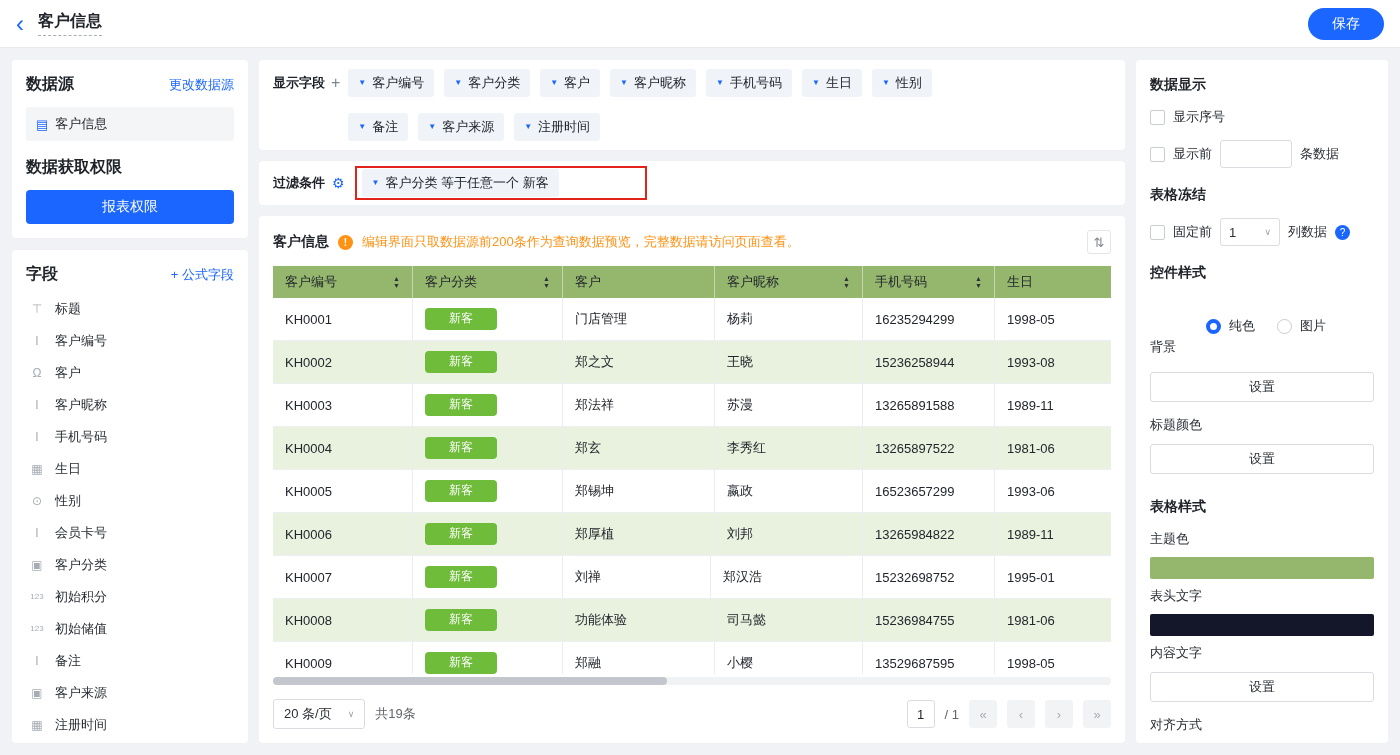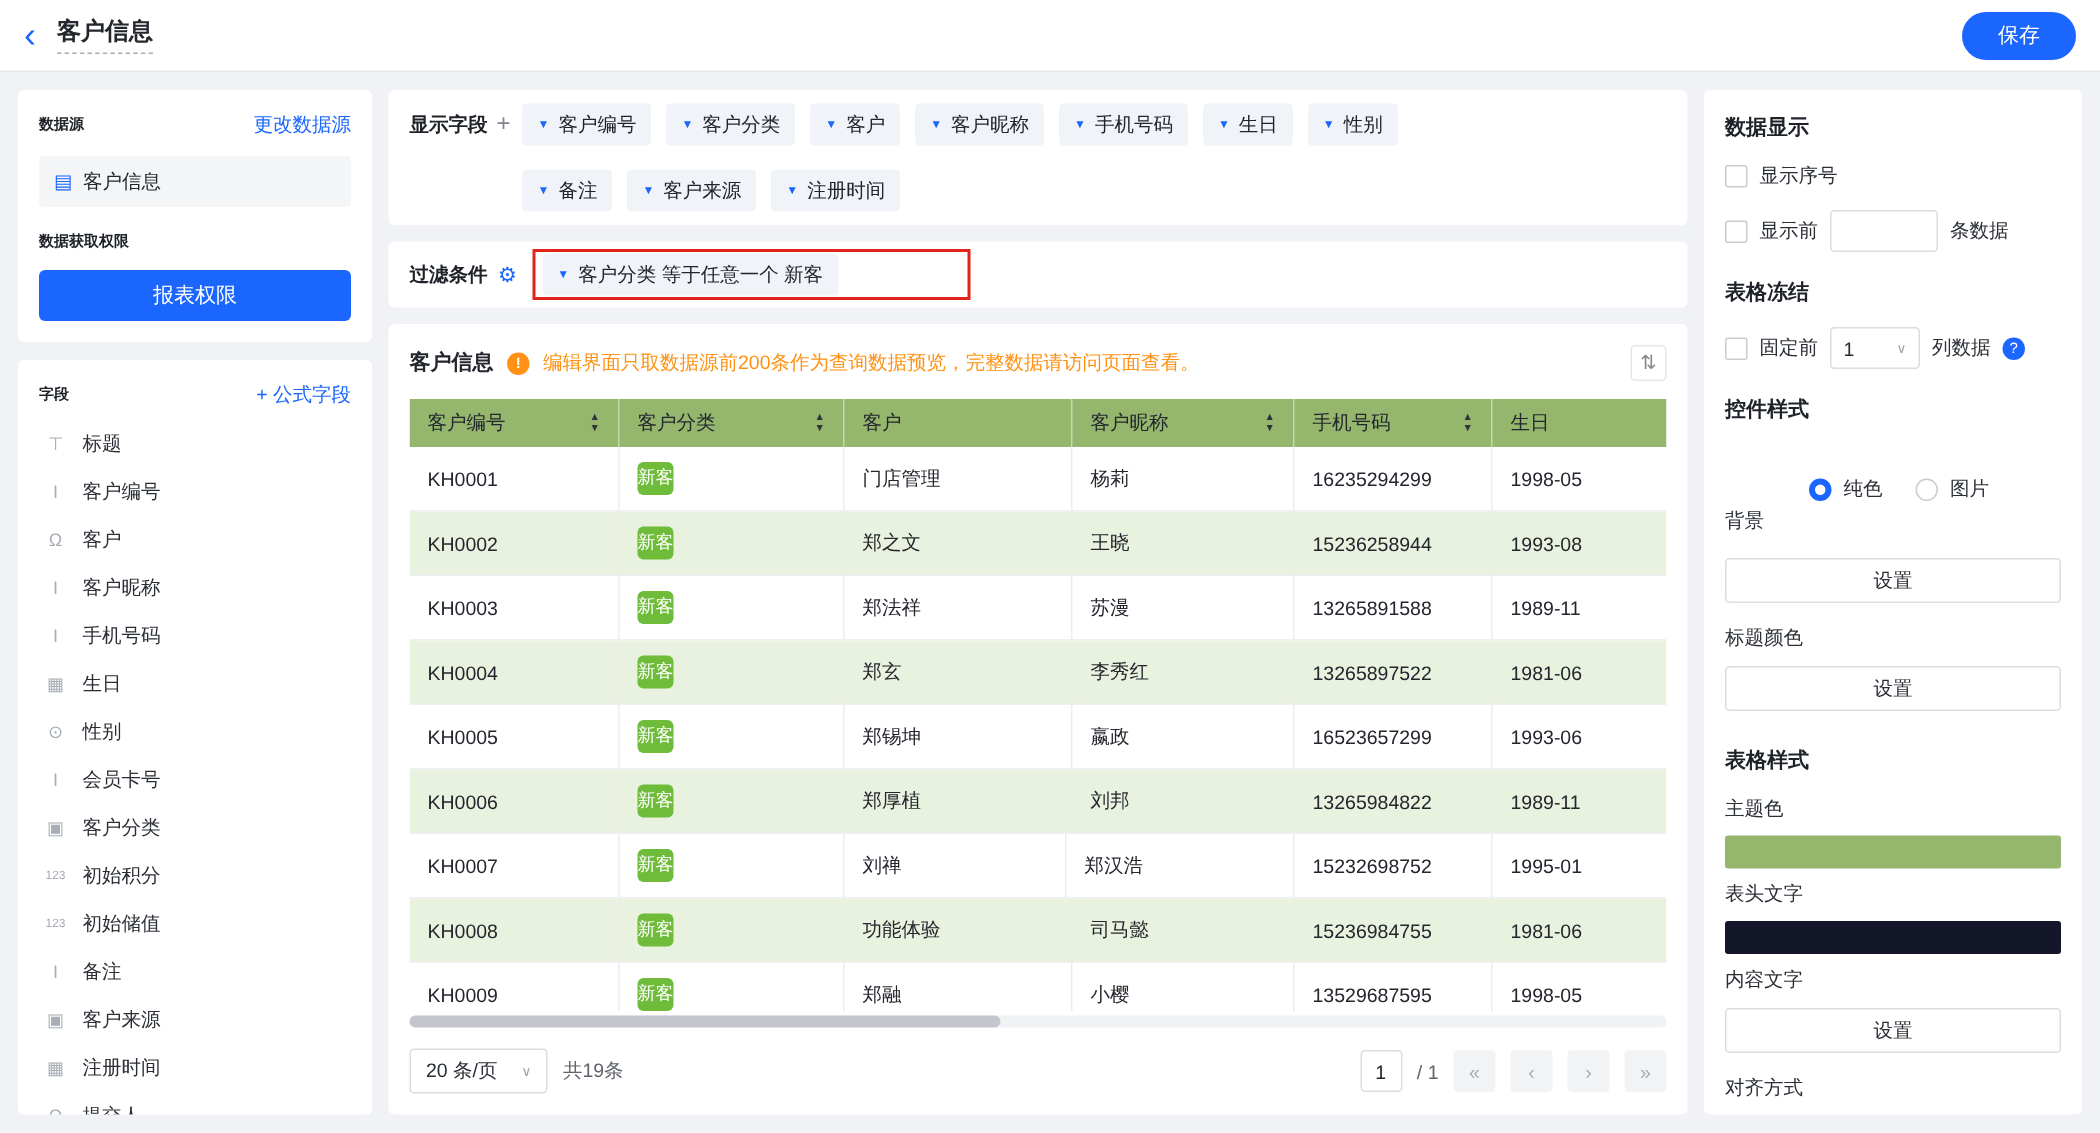--- a/index.html
+++ b/index.html
@@ -26,21 +26,21 @@
 
   
   .content{display:flex;gap:11px;padding:12px;height:707px;align-items:stretch;overflow:hidden;}
   .card{background:#fff;border-radius:4px;padding:14px;}
   .left-col{width:236px;flex:none;display:flex;flex-direction:column;gap:12px;}
   .mid-col{flex:1;min-width:0;display:flex;flex-direction:column;gap:11px;}
   .right-col{width:252px;flex:none;overflow:hidden;}
 
   
   .row-between{display:flex;align-items:center;justify-content:space-between;}
-  .sec-title{font-size:10px;font-weight:700;color:#1F2329;}
+  .sec-title{font-size:16px;font-weight:700;color:#1F2329;}
   .link{color:var(--primary);font-size:13px;text-decoration:none;cursor:pointer;}
   .ds-item{margin-top:12px;background:#F4F5F7;border-radius:3px;padding:8px 10px;display:flex;align-items:center;gap:7px;cursor:pointer;}
   .ds-icon{color:var(--primary);font-size:13px;}
   .perm-title{margin-top:16px;}
   .perm-btn{margin-top:12px;width:100%;background:var(--primary);color:#fff;border:none;border-radius:4px;height:34px;font-size:14px;cursor:pointer;font-family:inherit;}
   .fields-card{flex:1;overflow:hidden;}
   .field-list{margin-top:8px;}
   .field-item{display:flex;align-items:center;gap:9px;padding:7px 2px;cursor:pointer;}
   .f-icon{width:18px;flex:none;text-align:center;color:#A7ADB5;font-size:12px;line-height:1;}
   .f-icon.num{font-size:8px;letter-spacing:0;}
@@ -71,21 +71,21 @@
   .thead{display:flex;height:32px;background:var(--header-bg);}
   .th{display:flex;align-items:center;padding:0 12px;border-right:1px solid rgba(255,255,255,.45);color:#23262D;flex:none;}
   .th:last-child{border-right:none;}
   .th-label{font-weight:500;}
   .sorter{margin-left:auto;display:flex;flex-direction:column;gap:1px;color:#2F333B;font-size:7px;line-height:.85;cursor:pointer;padding-left:8px;}
   .tr{display:flex;height:43px;background:#fff;border-bottom:1px solid #EDEFF2;}
   .tr.alt{background:var(--row-alt);}
   .td{display:flex;align-items:center;padding:0 12px;border-right:1px solid #EAECEF;flex:none;overflow:hidden;white-space:nowrap;}
   .td:last-child{border-right:none;}
   .col0{width:140px;}.col1{width:150px;}.col2{width:152px;}.col3{width:148px;}.col4{width:132px;}.col5{flex:1 1 0;width:auto;min-width:0;}
-  .badge{background:var(--badge);color:#fff;font-size:12px;padding:3px 0;border-radius:4px;line-height:1.3;}
+  .badge{background:var(--badge);color:#fff;font-size:12px;padding:3px 24px;border-radius:4px;line-height:1.3;}
   .hscroll{margin-top:3px;height:8px;background:#F1F2F4;border-radius:4px;position:relative;}
   .hscroll-thumb{position:absolute;left:0;top:0;height:8px;width:47%;background:#C3C7CD;border-radius:4px;cursor:grab;}
   .pagination{margin-top:14px;display:flex;align-items:center;gap:10px;}
   .page-size{border:1px solid var(--border);border-radius:3px;height:30px;padding:0 10px;display:flex;align-items:center;gap:16px;color:#2A2E35;cursor:pointer;}
   .sel-caret{color:#9BA0A8;font-size:9px;}
   .total{color:#60646B;}
   .pg-spacer{flex:1;}
   .page-box{border:1px solid var(--border);border-radius:3px;min-width:28px;height:28px;display:flex;align-items:center;justify-content:center;padding:0 6px;cursor:text;}
   .page-total{color:#60646B;}
   .nav-btn{width:28px;height:28px;background:#F2F3F5;border-radius:3px;color:#A6ABB3;display:flex;align-items:center;justify-content:center;font-size:13px;cursor:pointer;}

